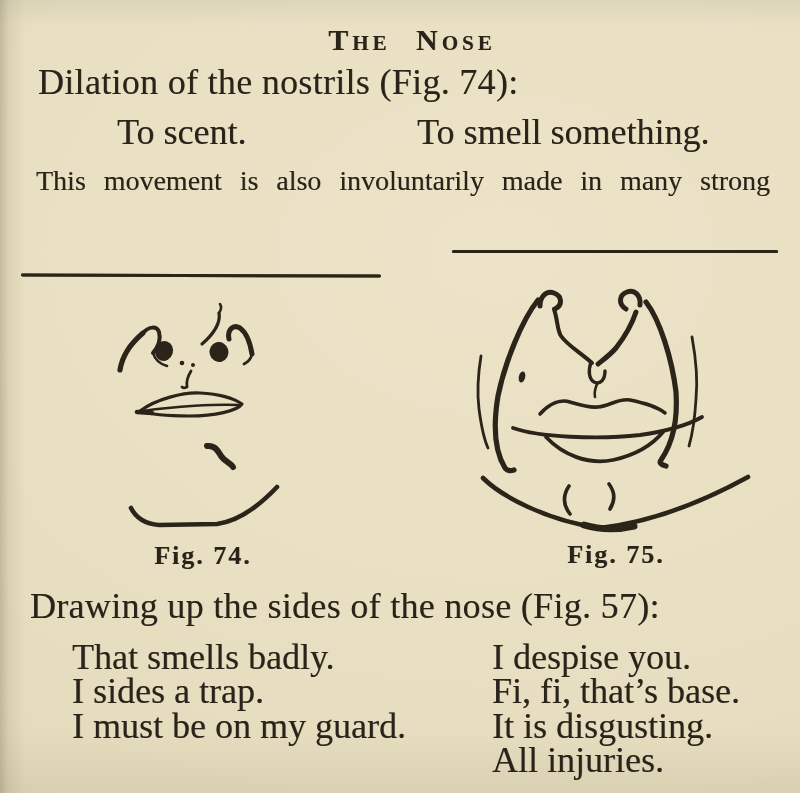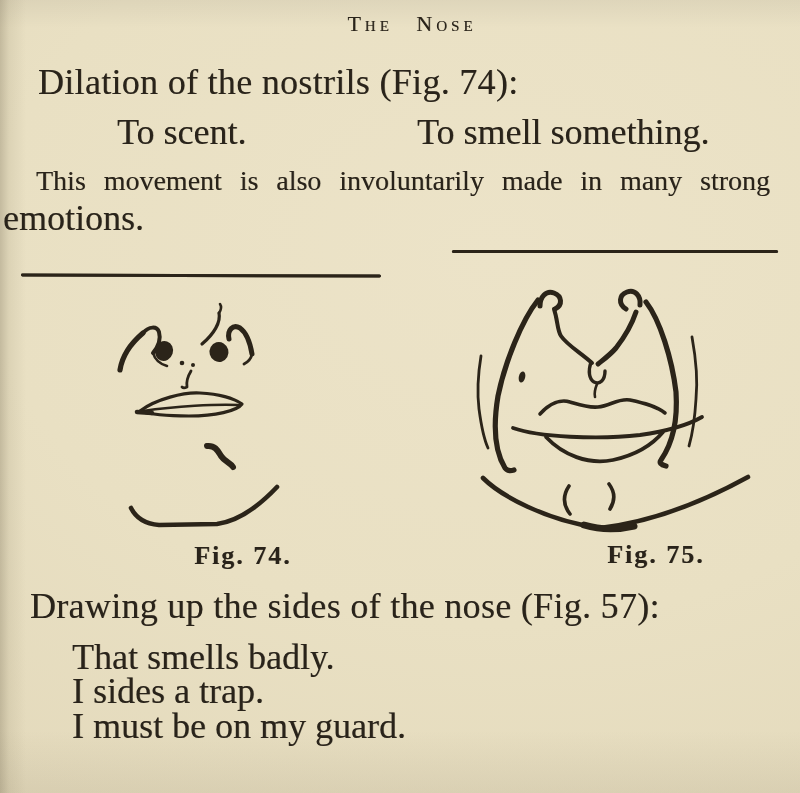--- a/index.html
+++ b/index.html
@@ -14,22 +14,22 @@
       linear-gradient(180deg, rgba(0,0,0,0.05) 0px, rgba(0,0,0,0) 28px, rgba(0,0,0,0) 730px, rgba(60,50,30,0.07) 100%),
       radial-gradient(115% 85% at 62% 32%, #ece3c8 0%, #e9e0c3 55%, #e3d9bb 100%);
   }
   .abs{position:absolute;}
   .txt{
     white-space:nowrap;
     text-shadow:0.45px 0.25px 0.25px rgba(41,35,26,0.42);
   }
   .body-size{font-size:36px;line-height:32px;}
   .title{
-    left:412px;top:11px;transform:translateX(-50%);
-    font-size:22px;font-weight:400;
+    left:412px;top:23px;transform:translateX(-50%);
+    font-size:30px;font-weight:700;
     font-variant:small-caps;
     letter-spacing:4px;word-spacing:14px;
   }
   .h1{left:38px;top:66px;letter-spacing:0.3px;}
   .use-left{left:117px;top:116px;}
   .use-right{left:417px;top:116px;}
   .note1{
     left:36px;top:165px;width:734px;
     font-size:28px;line-height:32px;
     white-space:normal;
@@ -38,21 +38,20 @@
   .note2{left:3px;top:202px;}
   .rule{
     background:#2b2419;height:3px;border-radius:2px;
     box-shadow:0 0 0.6px rgba(43,36,25,0.8);
   }
   .rule-left{left:21px;top:274px;width:360px;transform:rotate(0.15deg);}
   .rule-right{left:452px;top:250px;width:326px;}
   .caption{
     font-size:26px;font-weight:700;letter-spacing:2px;
     transform:translateX(-50%);
-    margin-left:40px;
   }
   .cap74{left:203px;top:541px;}
   .cap75{left:616px;top:540px;}
   .h2{left:30px;top:590px;letter-spacing:0.3px;}
   .col{top:640px;font-size:36px;line-height:34.4px;}
   .col-left{left:72px;}
   .col-right{left:492px;}
   .col div{white-space:nowrap;}
   svg.fig{display:block;}
   svg.fig *{vector-effect:none;}
@@ -65,21 +64,20 @@
 <div id="page">
 
   <div class="abs txt title">The Nose</div>
 
   <div class="abs txt body-size h1">Dilation of the nostrils (Fig. 74):</div>
 
   <div class="abs txt body-size use-left">To scent.</div>
   <div class="abs txt body-size use-right">To smell something.</div>
 
   <div class="abs txt note1">This movement is also involuntarily made in many strong</div>
-  <div class="abs txt body-size note2">emotions.</div>
 
   <div class="abs rule rule-left"></div>
   <div class="abs rule rule-right"></div>
 
   <svg class="abs fig" style="left:88px;top:300px;" width="212" height="235" viewBox="0 0 212 235">
     <g class="ink">
 
       <path d="M 132,4 C 134,7 133,10 131,13" stroke-width="2.6"></path>
       <path d="M 131,13 C 133,22 126,34 114,44" stroke-width="3.2"></path>
 
@@ -146,14 +144,20 @@
   <div class="abs txt caption cap75">Fig. 75.</div>
 
   <div class="abs txt body-size h2">Drawing up the sides of the nose (Fig. 57):</div>
 
   <div class="abs txt col col-left">
     <div>That smells badly.</div>
     <div>I sides a trap.</div>
     <div>I must be on my guard.</div>
   </div>
 
+  <div class="abs txt col col-right">
+    <div>I despise you.</div>
+    <div>Fi, fi, that’s base.</div>
+    <div>It is disgusting.</div>
+    <div>All injuries.</div>
+  </div>
 
 </div>
 
 </body></html>

